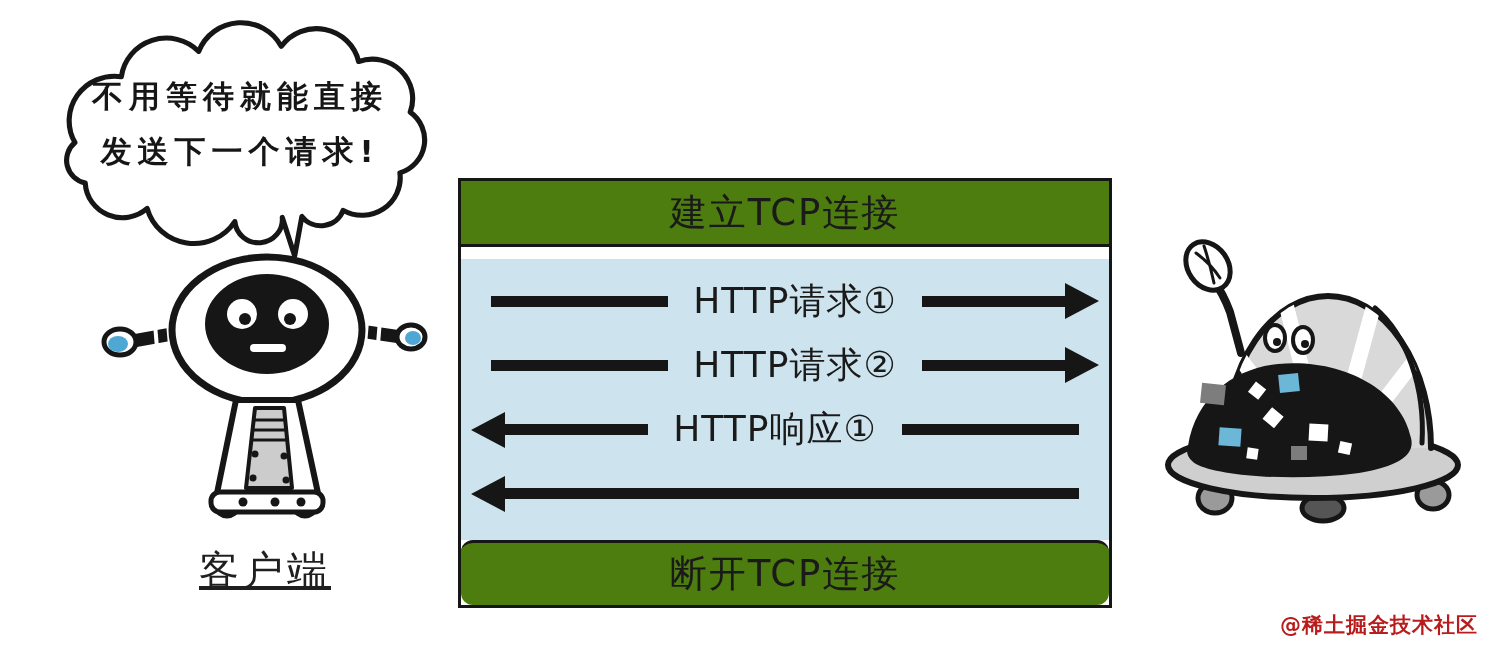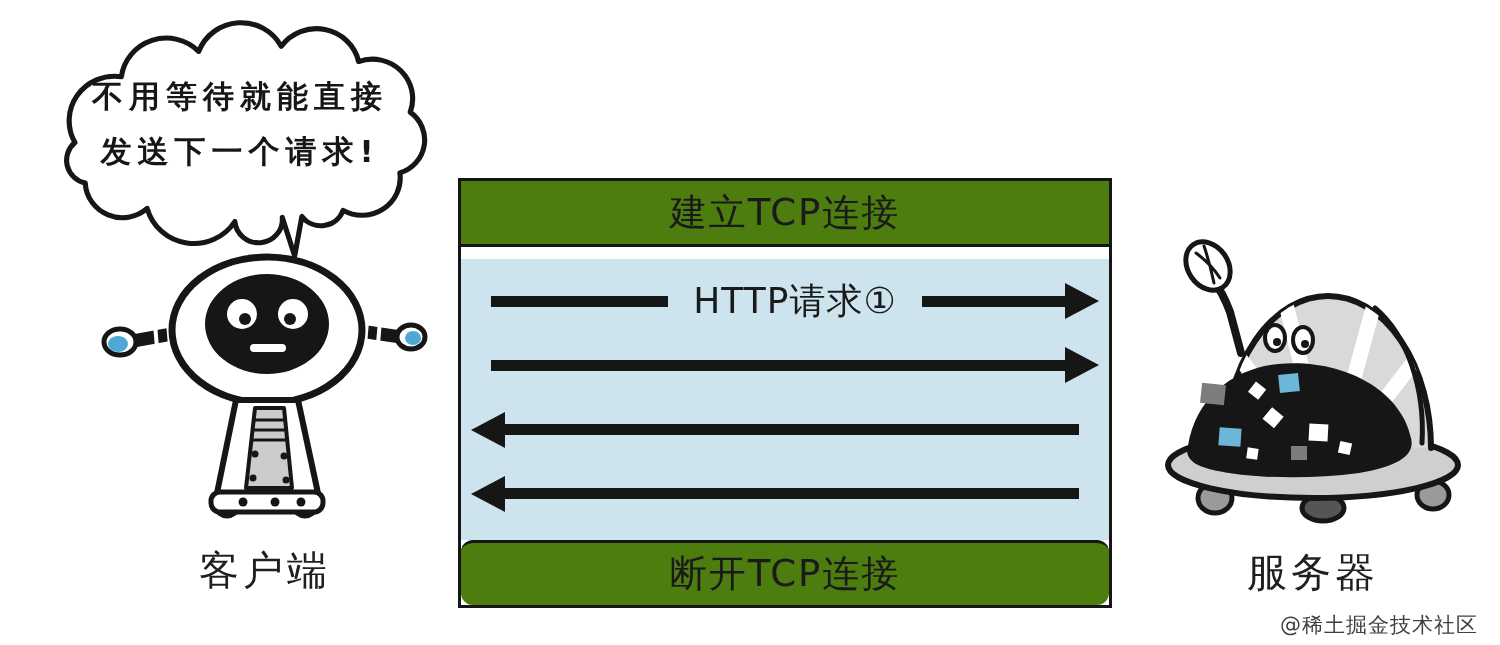--- a/index.html
+++ b/index.html
@@ -18,21 +18,21 @@
     position:absolute;left:0;right:0;top:60px;
     display:flex;flex-direction:column;align-items:center;gap:13px;
     font-size:31px;font-weight:bold;letter-spacing:6px;
     color:#161616;white-space:nowrap;
   }
   
   .client-robot{position:absolute;left:95px;top:252px;width:350px;height:268px;}
   .server-robot{position:absolute;left:1163px;top:238px;width:302px;height:287px;}
   .actor-label{
     position:absolute;width:240px;text-align:center;
-    font-size:40px;color:#1f1f1f;letter-spacing:4px;white-space:nowrap;
+    font-size:40px;color:#1f1f1f;letter-spacing:4px;white-space:nowrap;text-decoration:underline;
   }
   .client-label{left:145px;top:543px;}
   .server-label{left:1193px;top:545px;}
   
   .flow-box{
     position:absolute;left:458px;top:178px;width:654px;height:430px;
     box-sizing:border-box;border:3px solid #161616;background:#ffffff;
     display:flex;flex-direction:column;
   }
   .flow-header,.flow-footer{
@@ -63,21 +63,21 @@
     border-width:18px 34px 18px 0;
     border-color:transparent #161616 transparent transparent;
   }
   .flow-label{
     margin:0 18px;font-size:36px;letter-spacing:1px;
     white-space:nowrap;text-align:center;min-width:218px;
   }
   
   .watermark{
     position:absolute;right:22px;bottom:6px;
-    font-size:21px;color:#404040;letter-spacing:1px;white-space:nowrap;
+    font-size:21px;color:#b91c1c;letter-spacing:1px;white-space:nowrap;font-weight:bold;
   }
 </style>
 </head>
 <body>
 
 <div class="canvas">
 
   <div class="bubble">
     <svg viewBox="0 0 380 245" preserveAspectRatio="none">
       <path d="M 30,125
@@ -155,31 +155,33 @@
         <div class="seg">
             <div class="bar"></div>
             <div class="head-right"></div>
           </div>
       </div>
 
       <div class="flow-row dir-right">
         <div class="seg">
             <div class="bar"></div>
           </div>
+        <div class="flow-label">HTTP请求②</div>
         <div class="seg">
             <div class="bar"></div>
             <div class="head-right"></div>
           </div>
       </div>
 
       <div class="flow-row dir-left">
         <div class="seg">
             <div class="head-left"></div>
             <div class="bar"></div>
           </div>
+        <div class="flow-label">HTTP响应①</div>
         <div class="seg">
             <div class="bar"></div>
           </div>
       </div>
 
       <div class="flow-row dir-left">
         <div class="seg">
             <div class="head-left"></div>
             <div class="bar"></div>
           </div>
@@ -234,17 +236,16 @@
         <rect x="128" y="208" width="16" height="14" fill="#7d7d7d"></rect>
         <rect x="176" y="204" width="12" height="12" fill="#ffffff" transform="rotate(12 182 210)"></rect>
       </g>
 
       <ellipse cx="112" cy="100" rx="10" ry="13" fill="#ffffff" stroke-width="4"></ellipse>
       <circle cx="114" cy="104" r="4" fill="#161616" stroke="none"></circle>
       <ellipse cx="140" cy="102" rx="10" ry="13" fill="#ffffff" stroke-width="4"></ellipse>
       <circle cx="142" cy="106" r="4" fill="#161616" stroke="none"></circle>
     </g>
   </svg>
-  <div class="actor-label server-label">服务器</div>
 
   <div class="watermark">@稀土掘金技术社区</div>
 
 </div>
 
 </body></html>

